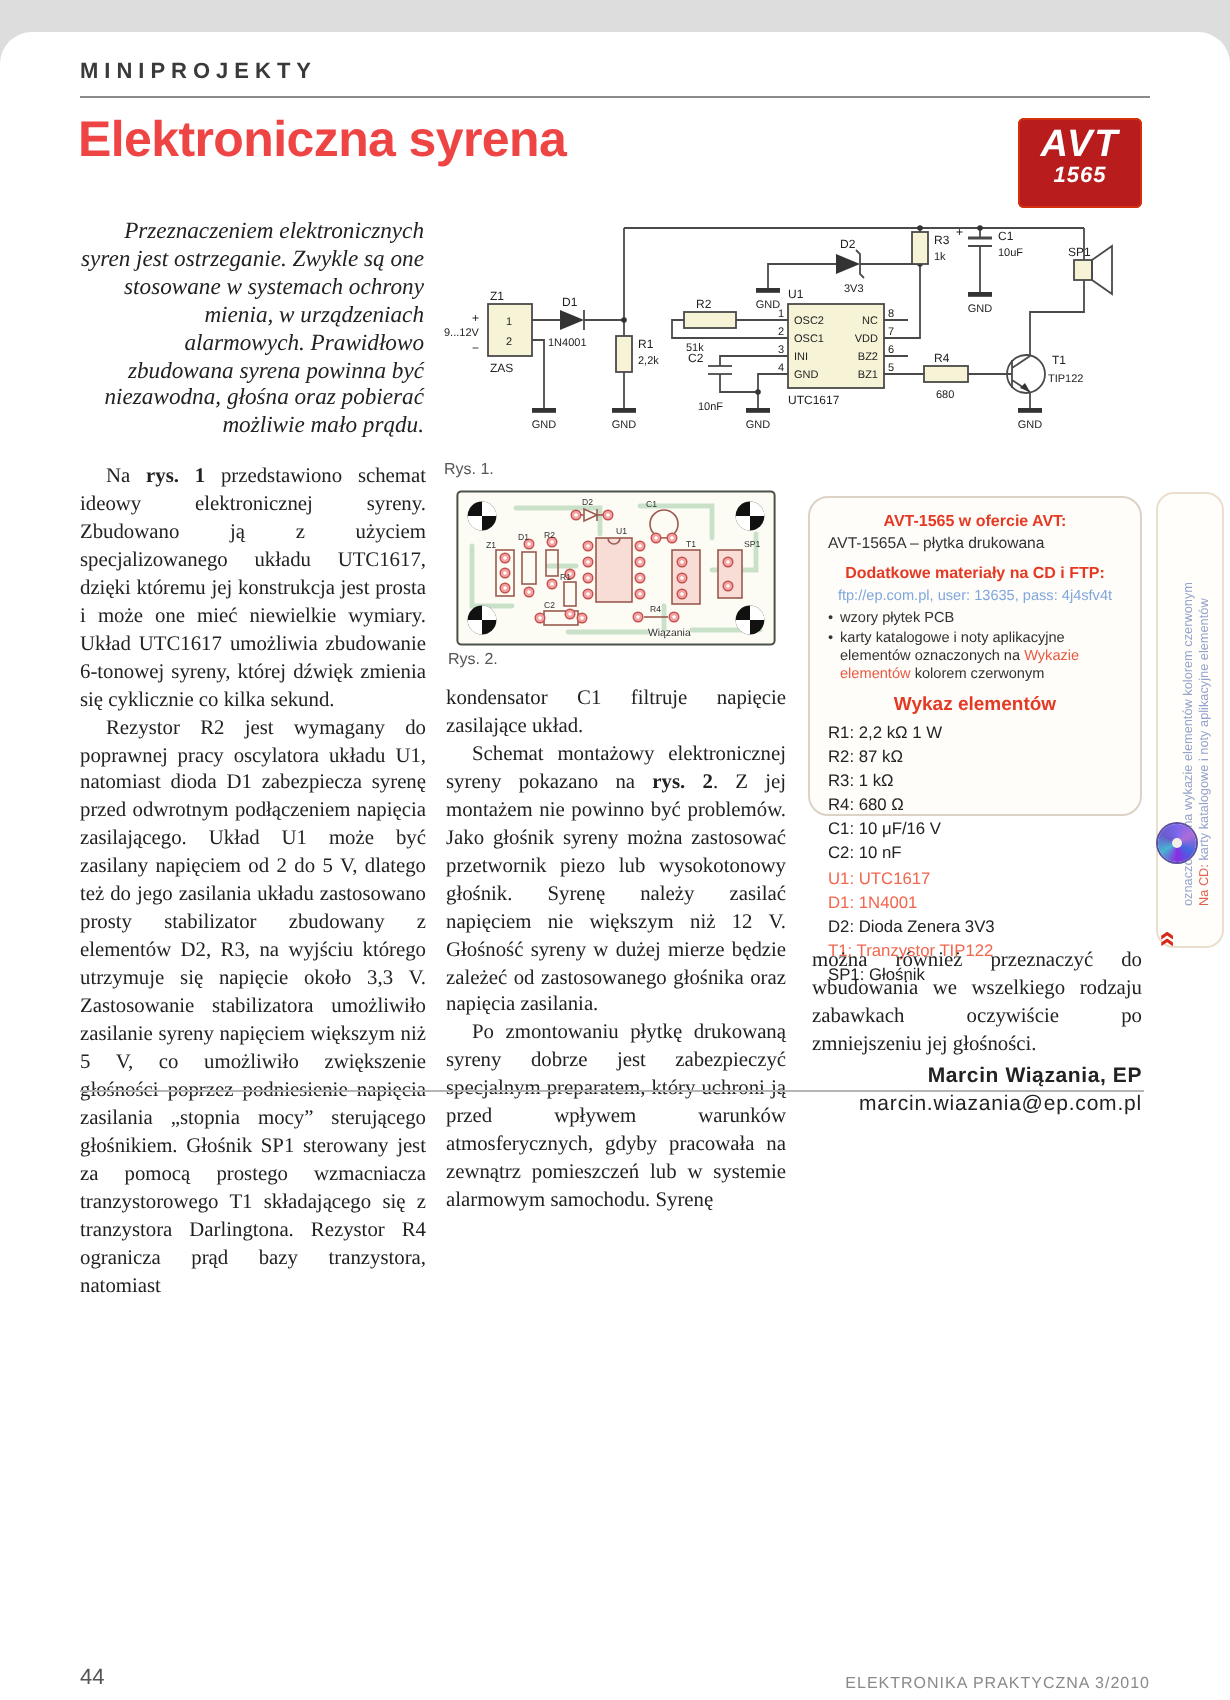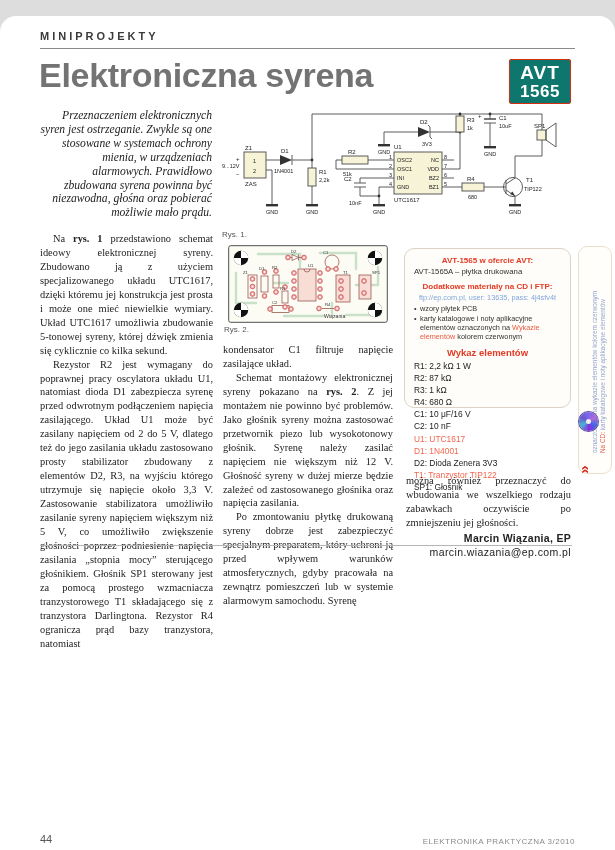--- a/index.html
+++ b/index.html
@@ -3,27 +3,27 @@
 <meta charset="utf-8">
 <style>
   html,body{margin:0;padding:0;background:#ddd;}
   .page{position:relative;width:615px;height:850px;margin:16px auto;background:#fff;overflow:hidden;
         font-family:"Liberation Sans",sans-serif;color:#2f2f2f;border-radius:16px;}
 
   
   .section-label{position:absolute;left:40px;top:14px;font-size:11px;font-weight:bold;
                  letter-spacing:3px;color:#3a3a3a;}
   .header-rule{position:absolute;left:40px;top:32px;width:535px;height:1px;background:#8a8a8a;}
-  .page-title{position:absolute;left:39px;top:40px;font-size:34px;font-weight:bold;color:#737373;
+  .page-title{position:absolute;left:39px;top:40px;font-size:25px;font-weight:bold;color:#ef4444;
               letter-spacing:-0.3px;}
-  .avt-logo{position:absolute;left:509px;top:43px;width:62px;height:45px;background:#0f766e;
-            border-radius:3px;color:#fff;text-align:center;font-weight:bold;
+  .avt-logo{position:absolute;left:509px;top:43px;width:62px;height:45px;background:#b91c1c;
+            border-radius:3px;color:#fff;text-align:center;font-style:italic;font-weight:bold;
             line-height:1;box-shadow:inset 0 0 0 1px #d42f0e;}
   .avt-logo .l1{display:block;font-size:19px;margin-top:4px;letter-spacing:1px;}
-  .avt-logo .l2{display:block;font-size:17px;margin-top:1px;letter-spacing:0.5px;}
+  .avt-logo .l2{display:block;font-size:11px;margin-top:1px;letter-spacing:0.5px;}
 
   
   .intro{position:absolute;left:40px;top:93px;width:172px;margin:0;
          font-family:"Liberation Serif",serif;font-style:italic;font-size:11.6px;
          line-height:13.9px;text-align:right;color:#222;}
 
   
   .fig1{position:absolute;left:222px;top:88px;width:350px;height:125px;}
   .fig1-caption{position:absolute;left:222px;top:214px;font-size:8px;color:#555;}
   .fig2{position:absolute;left:228px;top:229px;width:160px;height:78px;}
@@ -352,21 +352,21 @@
       <text class="pcb-t" x="44" y="59">C2</text>
       <text class="pcb-t" x="97" y="61">R4</text>
       <text class="pcb-t" x="115" y="28.5">T1</text>
       <text class="pcb-t" x="144" y="28.5">SP1</text>
       <text class="pcb-t" x="96" y="73" style="font-size:5.2px">Wiązania</text>
     </svg>
   </div>
   <div class="fig2-caption">Rys. 2.</div>
 
   <div class="bodycol col1">
-    <p class="indent"><span>Na </span><b>rys. 1</b><span> przedstawiono schemat ideowy elektronicznej syreny. Zbudowano ją z użyciem specjalizowanego układu UTC1617, dzięki któremu jej konstrukcja jest prosta i może one mieć niewielkie wymiary. Układ UTC1617 umożliwia zbudowanie 5-tonowej syreny, której dźwięk zmienia się cyklicznie co kilka sekund.</span></p>
+    <p class="indent"><span>Na </span><b>rys. 1</b><span> przedstawiono schemat ideowy elektronicznej syreny. Zbudowano ją z użyciem specjalizowanego układu UTC1617, dzięki któremu jej konstrukcja jest prosta i może one mieć niewielkie wymiary. Układ UTC1617 umożliwia zbudowanie 6-tonowej syreny, której dźwięk zmienia się cyklicznie co kilka sekund.</span></p>
     <p class="indent">Rezystor R2 jest wymagany do poprawnej pracy oscylatora układu U1, natomiast dioda D1 zabezpiecza syrenę przed odwrotnym podłączeniem napięcia zasilającego. Układ U1 może być zasilany napięciem od 2 do 5 V, dlatego też do jego zasilania układu zastosowano prosty stabilizator zbudowany z elementów D2, R3, na wyjściu którego utrzymuje się napięcie około 3,3 V. Zastosowanie stabilizatora umożliwiło zasilanie syreny napięciem większym niż 5 V, co umożliwiło zwiększenie głośności poprzez podniesienie napięcia zasilania „stopnia mocy” sterującego głośnikiem. Głośnik SP1 sterowany jest za pomocą prostego wzmacniacza tranzystorowego T1 składającego się z tranzystora Darlingtona. Rezystor R4 ogranicza prąd bazy tranzystora, natomiast</p>
   </div>
 
   <div class="bodycol col2">
     <p>kondensator C1 filtruje napięcie zasilające układ.</p>
     <p class="indent"><span>Schemat montażowy elektronicznej syreny pokazano na </span><b>rys. 2</b><span>. Z jej montażem nie powinno być problemów. Jako głośnik syreny można zastosować przetwornik piezo lub wysokotonowy głośnik. Syrenę należy zasilać napięciem nie większym niż 12 V. Głośność syreny w dużej mierze będzie zależeć od zastosowanego głośnika oraz napięcia zasilania.</span></p>
     <p class="indent">Po zmontowaniu płytkę drukowaną syreny dobrze jest zabezpieczyć specjalnym preparatem, który uchroni ją przed wpływem warunków atmosferycznych, gdyby pracowała na zewnątrz pomieszczeń lub w systemie alarmowym samochodu. Syrenę</p>
   </div>
 
   <div class="offer-box">

